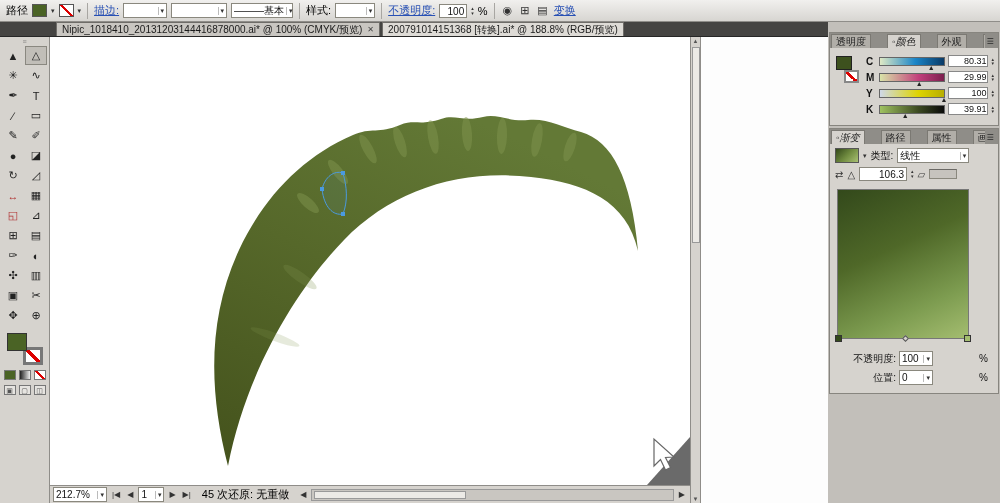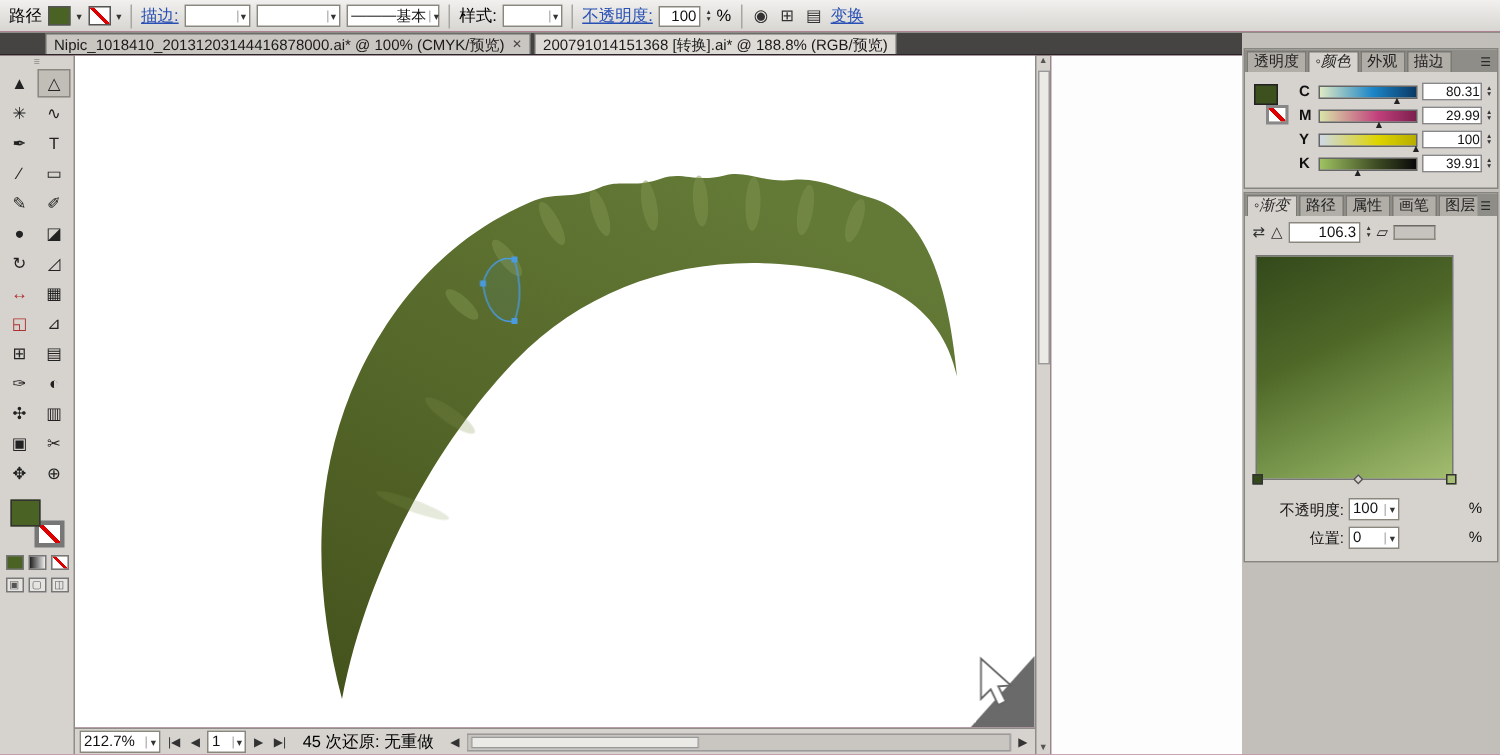--- a/index.html
+++ b/index.html
@@ -23,21 +23,21 @@
   .sel .arr { font-size:7px; color:#333; border-left:1px solid #bbb; padding-left:2px; margin-left:2px; }
   .numbox { display:inline-block; background:#fff; border:1px solid #8a887e; height:14px; line-height:13px;
             font-size:10px; text-align:right; padding:0 2px; width:28px; }
   .spin { display:inline-flex; flex-direction:column; font-size:5px; line-height:5px; color:#333; }
   .cb-icon { font-size:11px; color:#333; padding:0 2px; cursor:pointer; }
   .w26{width:26px}.w32{width:48px}.w34{width:34px}.w40{width:40px}.w44{width:44px}
   .w54{width:54px}.w56{width:56px}.w62{width:62px}.w72{width:72px}
 
   
   .tab-bar { position:absolute; left:0; top:22px; width:828px; height:15px;
-    background:#454442; border-bottom:1px solid #262626; display:flex; align-items:flex-end; padding-left:30px; }
+    background:#454442; border-bottom:1px solid #262626; display:flex; align-items:flex-end; padding-left:56px; }
   .dtab { display:inline-flex; align-items:center; gap:5px; background:#c9c6c1; border:1px solid #6e6c68;
           border-bottom:none; padding:0 5px; height:14px; font-size:10px; color:#1a1a1a; margin-right:2px; white-space:nowrap; }
   .dtab.active { background:#dedbd6;flex-direction:column; }
   .tclose { font-size:8px; color:#444; cursor:pointer; }
 
   
   .toolbar { position:absolute; left:0; top:37px; width:50px; height:466px;
     background:#d6d3ce; border-right:1px solid #8f8d89; }
   .grip { height:9px; text-align:center; color:#8a8885; font-size:7px; line-height:9px; }
   .tools { width:47px; margin:0 auto; display:grid; grid-template-columns:22px 22px; gap:1px; justify-content:center; }
@@ -68,21 +68,21 @@
     background:#d6d3ce; border-top:1px solid #8f8d89; display:flex; align-items:center; gap:3px; padding:0 3px; }
   .navbtn { font-size:8px; color:#333; padding:0 2px; cursor:pointer; white-space:nowrap; }
   .smsg { font-size:11px; color:#000; margin:0 6px; white-space:nowrap; }
   .hscroll { flex:1; height:12px; border:1px solid #999; background:#c9c6c1; position:relative; }
   .hthumb { position:absolute; left:2px; top:1px; height:8px; width:42%; background:#eceae6; border:1px solid #999; }
 
   
   .dock { position:absolute; left:828px; top:22px; width:172px; height:481px; background:#c2bfba; padding-top:10px; }
   .panel { margin:0 1px 2px 1px; background:#d6d3ce; border:1px solid #87857f; }
   .ptabs { display:flex; align-items:flex-end; background:#8f8d88; height:15px; padding-left:1px; }
-  .ptabset { display:flex; align-items:flex-end; gap:1px; flex:1; overflow:hidden; }
+  .ptabset { display:flex; align-items:flex-end; gap:16px; flex:1; overflow:hidden; }
   .ptab { background:#b1aea8; border:1px solid #7b7973; border-bottom:none; padding:1px 4px; font-size:10px;
           line-height:11px; color:#222; white-space:nowrap; cursor:pointer; }
   .ptab.active { background:#d6d3ce;font-style:italic; }
   .pmenu { font-size:8px; color:#2a2a2a; padding:0 4px 2px 2px; cursor:pointer; }
 
   .color-body { display:flex; padding:7px 4px 10px 5px; gap:5px; }
   .fsmini { position:relative; width:26px; height:30px; flex:none; }
   .fsmini-stroke { position:absolute; right:2px; bottom:2px; width:15px; height:13px; border:2px solid #888;
                    background:linear-gradient(45deg,#fff 40%,#d00 40%,#d00 60%,#fff 60%); }
   .fsmini-fill { position:absolute; left:1px; top:1px; width:16px; height:14px; background:#3d511e; border:1px solid #222; }
@@ -356,20 +356,29 @@
         <div class="ptabset">
             <span class="ptab active">◦渐变</span>
             <span class="ptab">路径</span>
             <span class="ptab">属性</span>
             <span class="ptab">画笔</span>
             <span class="ptab">图层</span>
           </div>
         <span class="pmenu">☰</span>
       </div>
       <div class="grow">
+        <span class="gswatch"></span>
+        <span class="gdrop">▾</span>
+        <span class="glabel">类型:</span>
+        <span class="sel w72">
+            <span>线性</span>
+            <span class="arr">▾</span>
+          </span>
+      </div>
+      <div class="grow">
         <span class="gicon">⇄</span>
         <span class="gicon">△</span>
         <span class="numbox w32">106.3</span>
         <span class="spin">
             <span>▴</span>
             <span>▾</span>
           </span>
         <span class="gicon">▱</span>
         <span class="inset"></span>
       </div>

